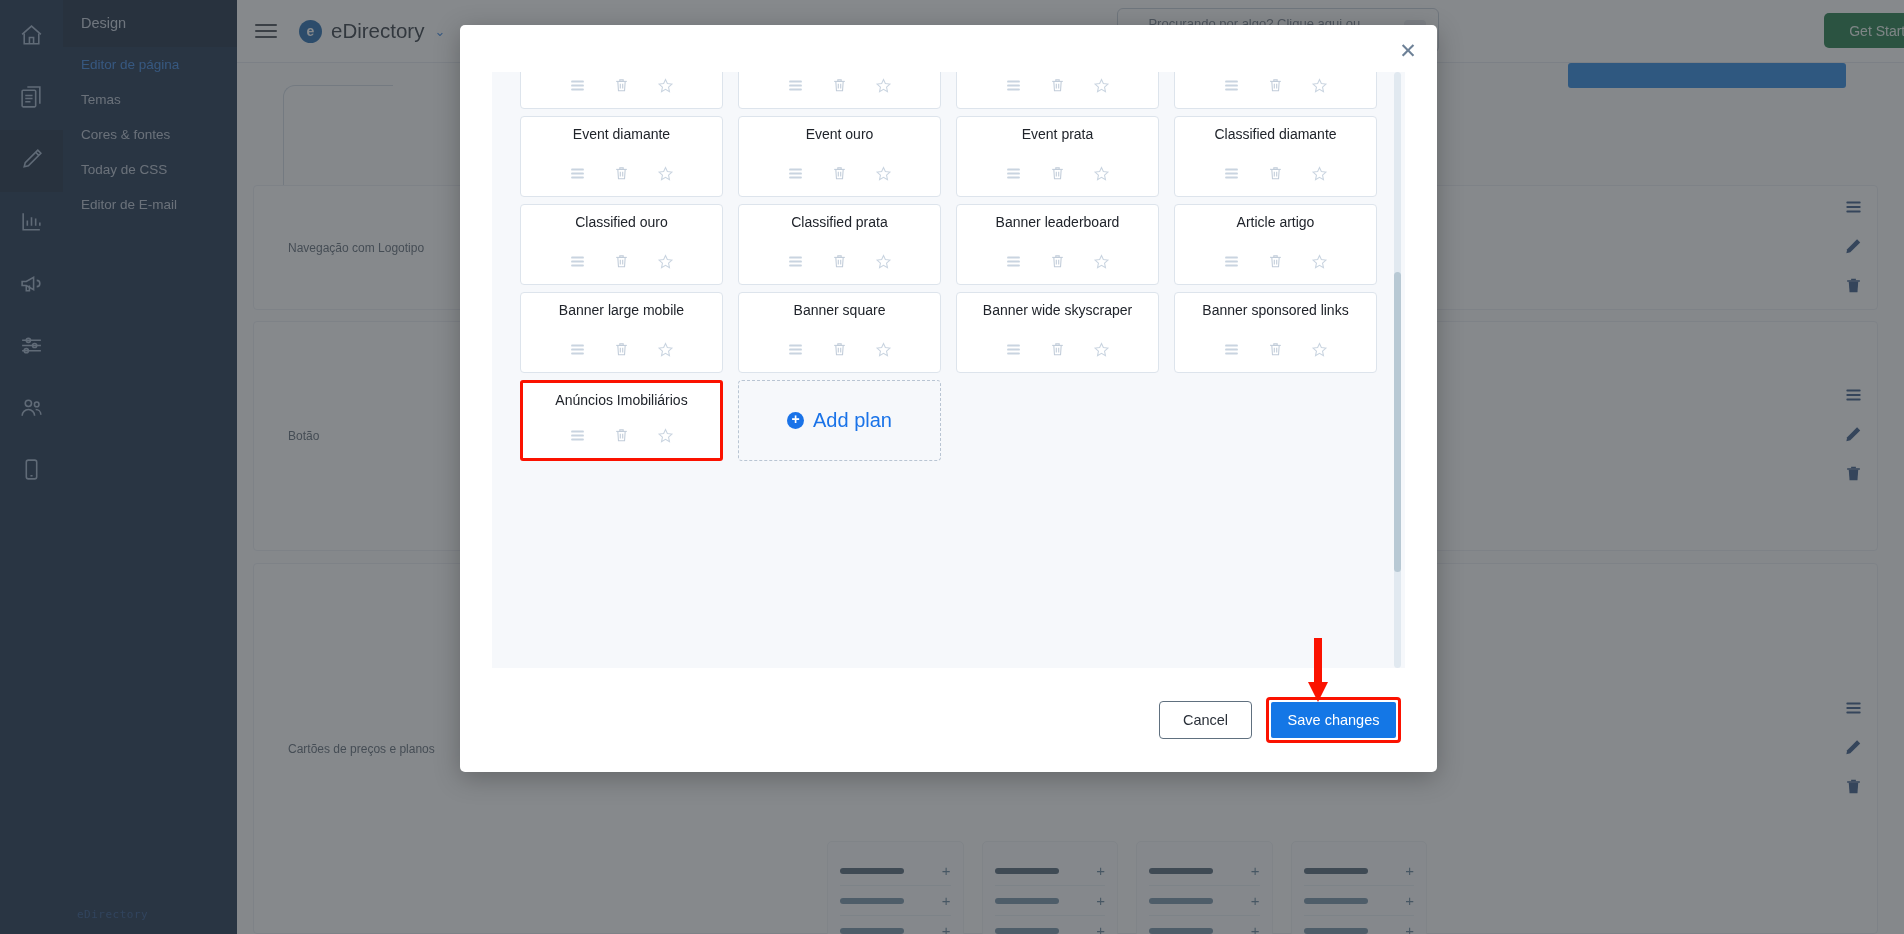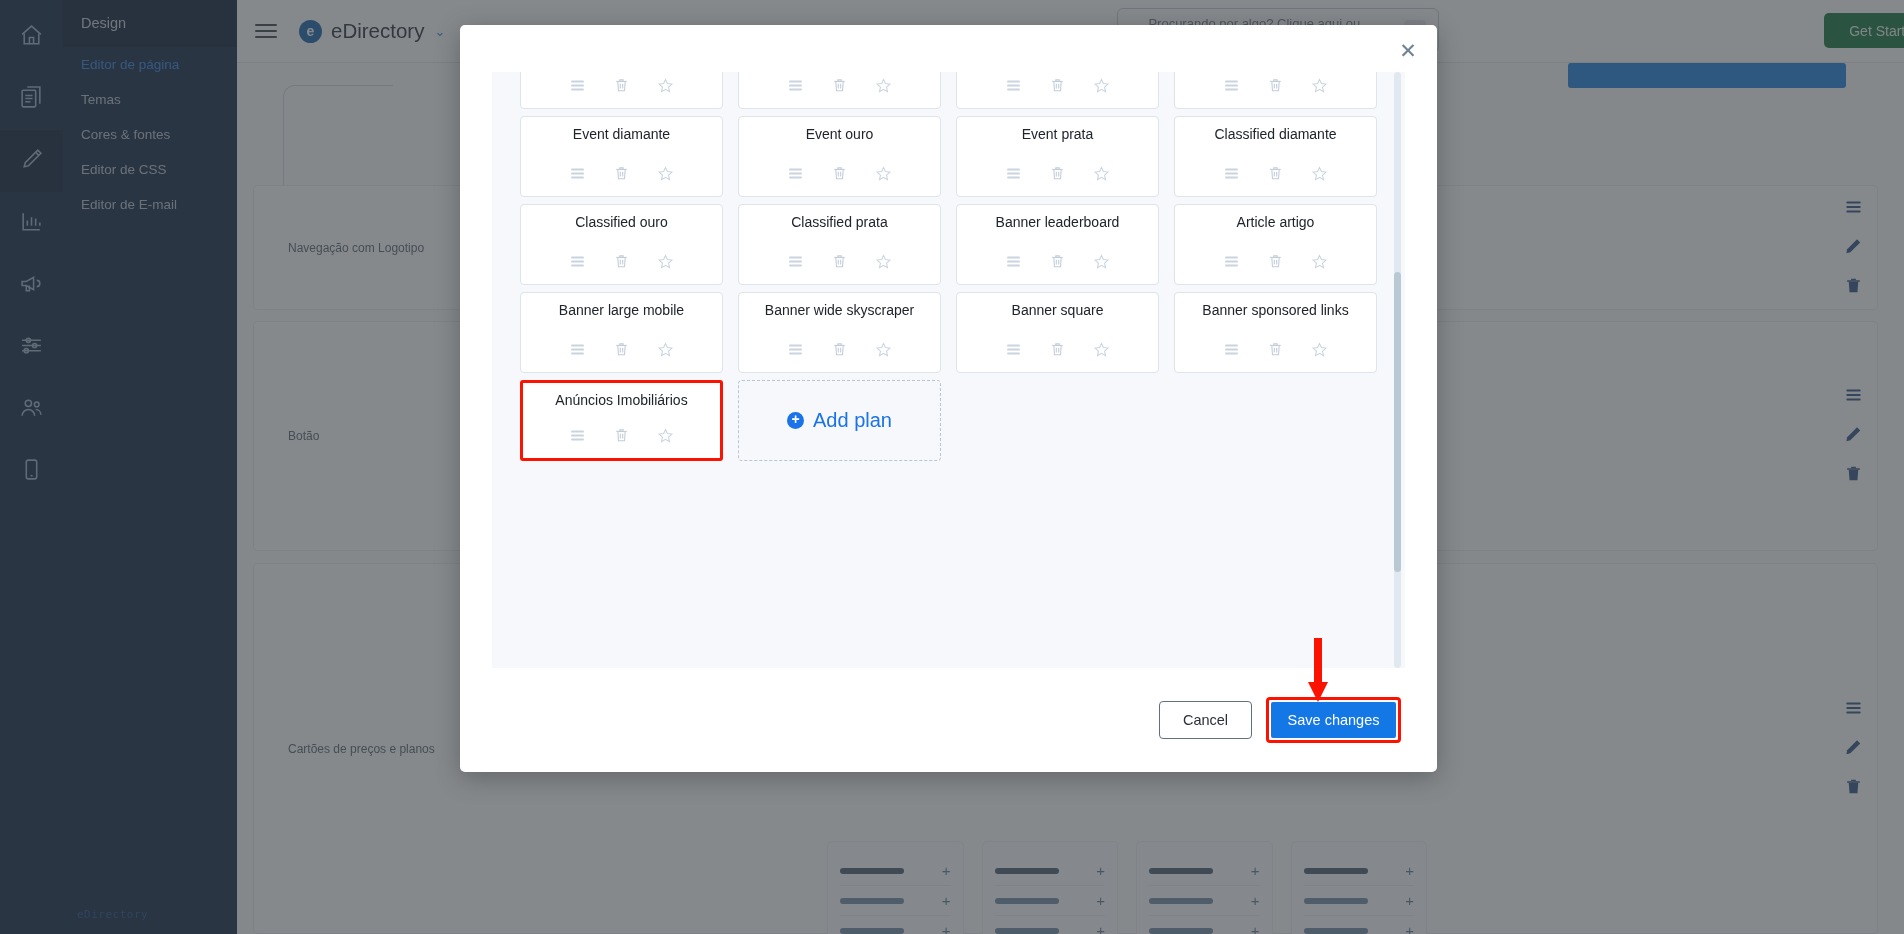--- a/index.html
+++ b/index.html
@@ -307,21 +307,21 @@
             </svg>
         </span>
       </div>
     </nav>
 
     <aside class="submenu">
       <div class="submenu-title">Design</div>
       <div class="submenu-item active">Editor de página</div>
       <div class="submenu-item">Temas</div>
       <div class="submenu-item">Cores &amp; fontes</div>
-      <div class="submenu-item">Editor de CSS</div>
+      <div class="submenu-item">Today de CSS</div>
       <div class="submenu-item">Editor de E-mail</div>
       <div class="wm">eDirectory</div>
     </aside>
 
     <header class="topbar">
       <div class="burger">
           <i></i>
           <i></i>
           <i></i>
         </div>
@@ -716,40 +716,40 @@
                     <path d="M6.8 6.2l.9 13.2h8.6l.9-13.2"></path>
                     <path d="M9.6 4h4.8v2.2H9.6z"></path>
                     <path d="M10.3 9.4v7M13.7 9.4v7"></path>
                   </svg></span>
                 <span><svg viewBox="0 0 24 24" fill="none" stroke="#c9d4e0" stroke-width="1.5">
                     <polygon points="12,3.5 14.6,9.3 21,10 16.3,14.3 17.6,20.6 12,17.4 6.4,20.6 7.7,14.3 3,10 9.4,9.3"></polygon>
                   </svg></span>
               </div>
             </div>
             <div class="plan-card">
+              <div class="pname">Banner square</div>
+              <div class="picons">
+                <span><svg viewBox="0 0 24 24">
+                    <rect x="3" y="5" width="18" height="2.8" rx="1.2" fill="#c9d4e0"></rect>
+                    <rect x="3" y="10.6" width="18" height="2.8" rx="1.2" fill="#c9d4e0"></rect>
+                    <rect x="3" y="16.2" width="18" height="2.8" rx="1.2" fill="#c9d4e0"></rect>
+                  </svg></span>
+                <span><svg viewBox="0 0 24 24" fill="none" stroke="#c1ccd9" stroke-width="1.5">
+                    <path d="M4.5 6.2h15"></path>
+                    <path d="M6.8 6.2l.9 13.2h8.6l.9-13.2"></path>
+                    <path d="M9.6 4h4.8v2.2H9.6z"></path>
+                    <path d="M10.3 9.4v7M13.7 9.4v7"></path>
+                  </svg></span>
+                <span><svg viewBox="0 0 24 24" fill="none" stroke="#c9d4e0" stroke-width="1.5">
+                    <polygon points="12,3.5 14.6,9.3 21,10 16.3,14.3 17.6,20.6 12,17.4 6.4,20.6 7.7,14.3 3,10 9.4,9.3"></polygon>
+                  </svg></span>
+              </div>
+            </div>
+            <div class="plan-card">
               <div class="pname">Banner wide skyscraper</div>
-              <div class="picons">
-                <span><svg viewBox="0 0 24 24">
-                    <rect x="3" y="5" width="18" height="2.8" rx="1.2" fill="#c9d4e0"></rect>
-                    <rect x="3" y="10.6" width="18" height="2.8" rx="1.2" fill="#c9d4e0"></rect>
-                    <rect x="3" y="16.2" width="18" height="2.8" rx="1.2" fill="#c9d4e0"></rect>
-                  </svg></span>
-                <span><svg viewBox="0 0 24 24" fill="none" stroke="#c1ccd9" stroke-width="1.5">
-                    <path d="M4.5 6.2h15"></path>
-                    <path d="M6.8 6.2l.9 13.2h8.6l.9-13.2"></path>
-                    <path d="M9.6 4h4.8v2.2H9.6z"></path>
-                    <path d="M10.3 9.4v7M13.7 9.4v7"></path>
-                  </svg></span>
-                <span><svg viewBox="0 0 24 24" fill="none" stroke="#c9d4e0" stroke-width="1.5">
-                    <polygon points="12,3.5 14.6,9.3 21,10 16.3,14.3 17.6,20.6 12,17.4 6.4,20.6 7.7,14.3 3,10 9.4,9.3"></polygon>
-                  </svg></span>
-              </div>
-            </div>
-            <div class="plan-card">
-              <div class="pname">Banner square</div>
               <div class="picons">
                 <span><svg viewBox="0 0 24 24">
                     <rect x="3" y="5" width="18" height="2.8" rx="1.2" fill="#c9d4e0"></rect>
                     <rect x="3" y="10.6" width="18" height="2.8" rx="1.2" fill="#c9d4e0"></rect>
                     <rect x="3" y="16.2" width="18" height="2.8" rx="1.2" fill="#c9d4e0"></rect>
                   </svg></span>
                 <span><svg viewBox="0 0 24 24" fill="none" stroke="#c1ccd9" stroke-width="1.5">
                     <path d="M4.5 6.2h15"></path>
                     <path d="M6.8 6.2l.9 13.2h8.6l.9-13.2"></path>
                     <path d="M9.6 4h4.8v2.2H9.6z"></path>

